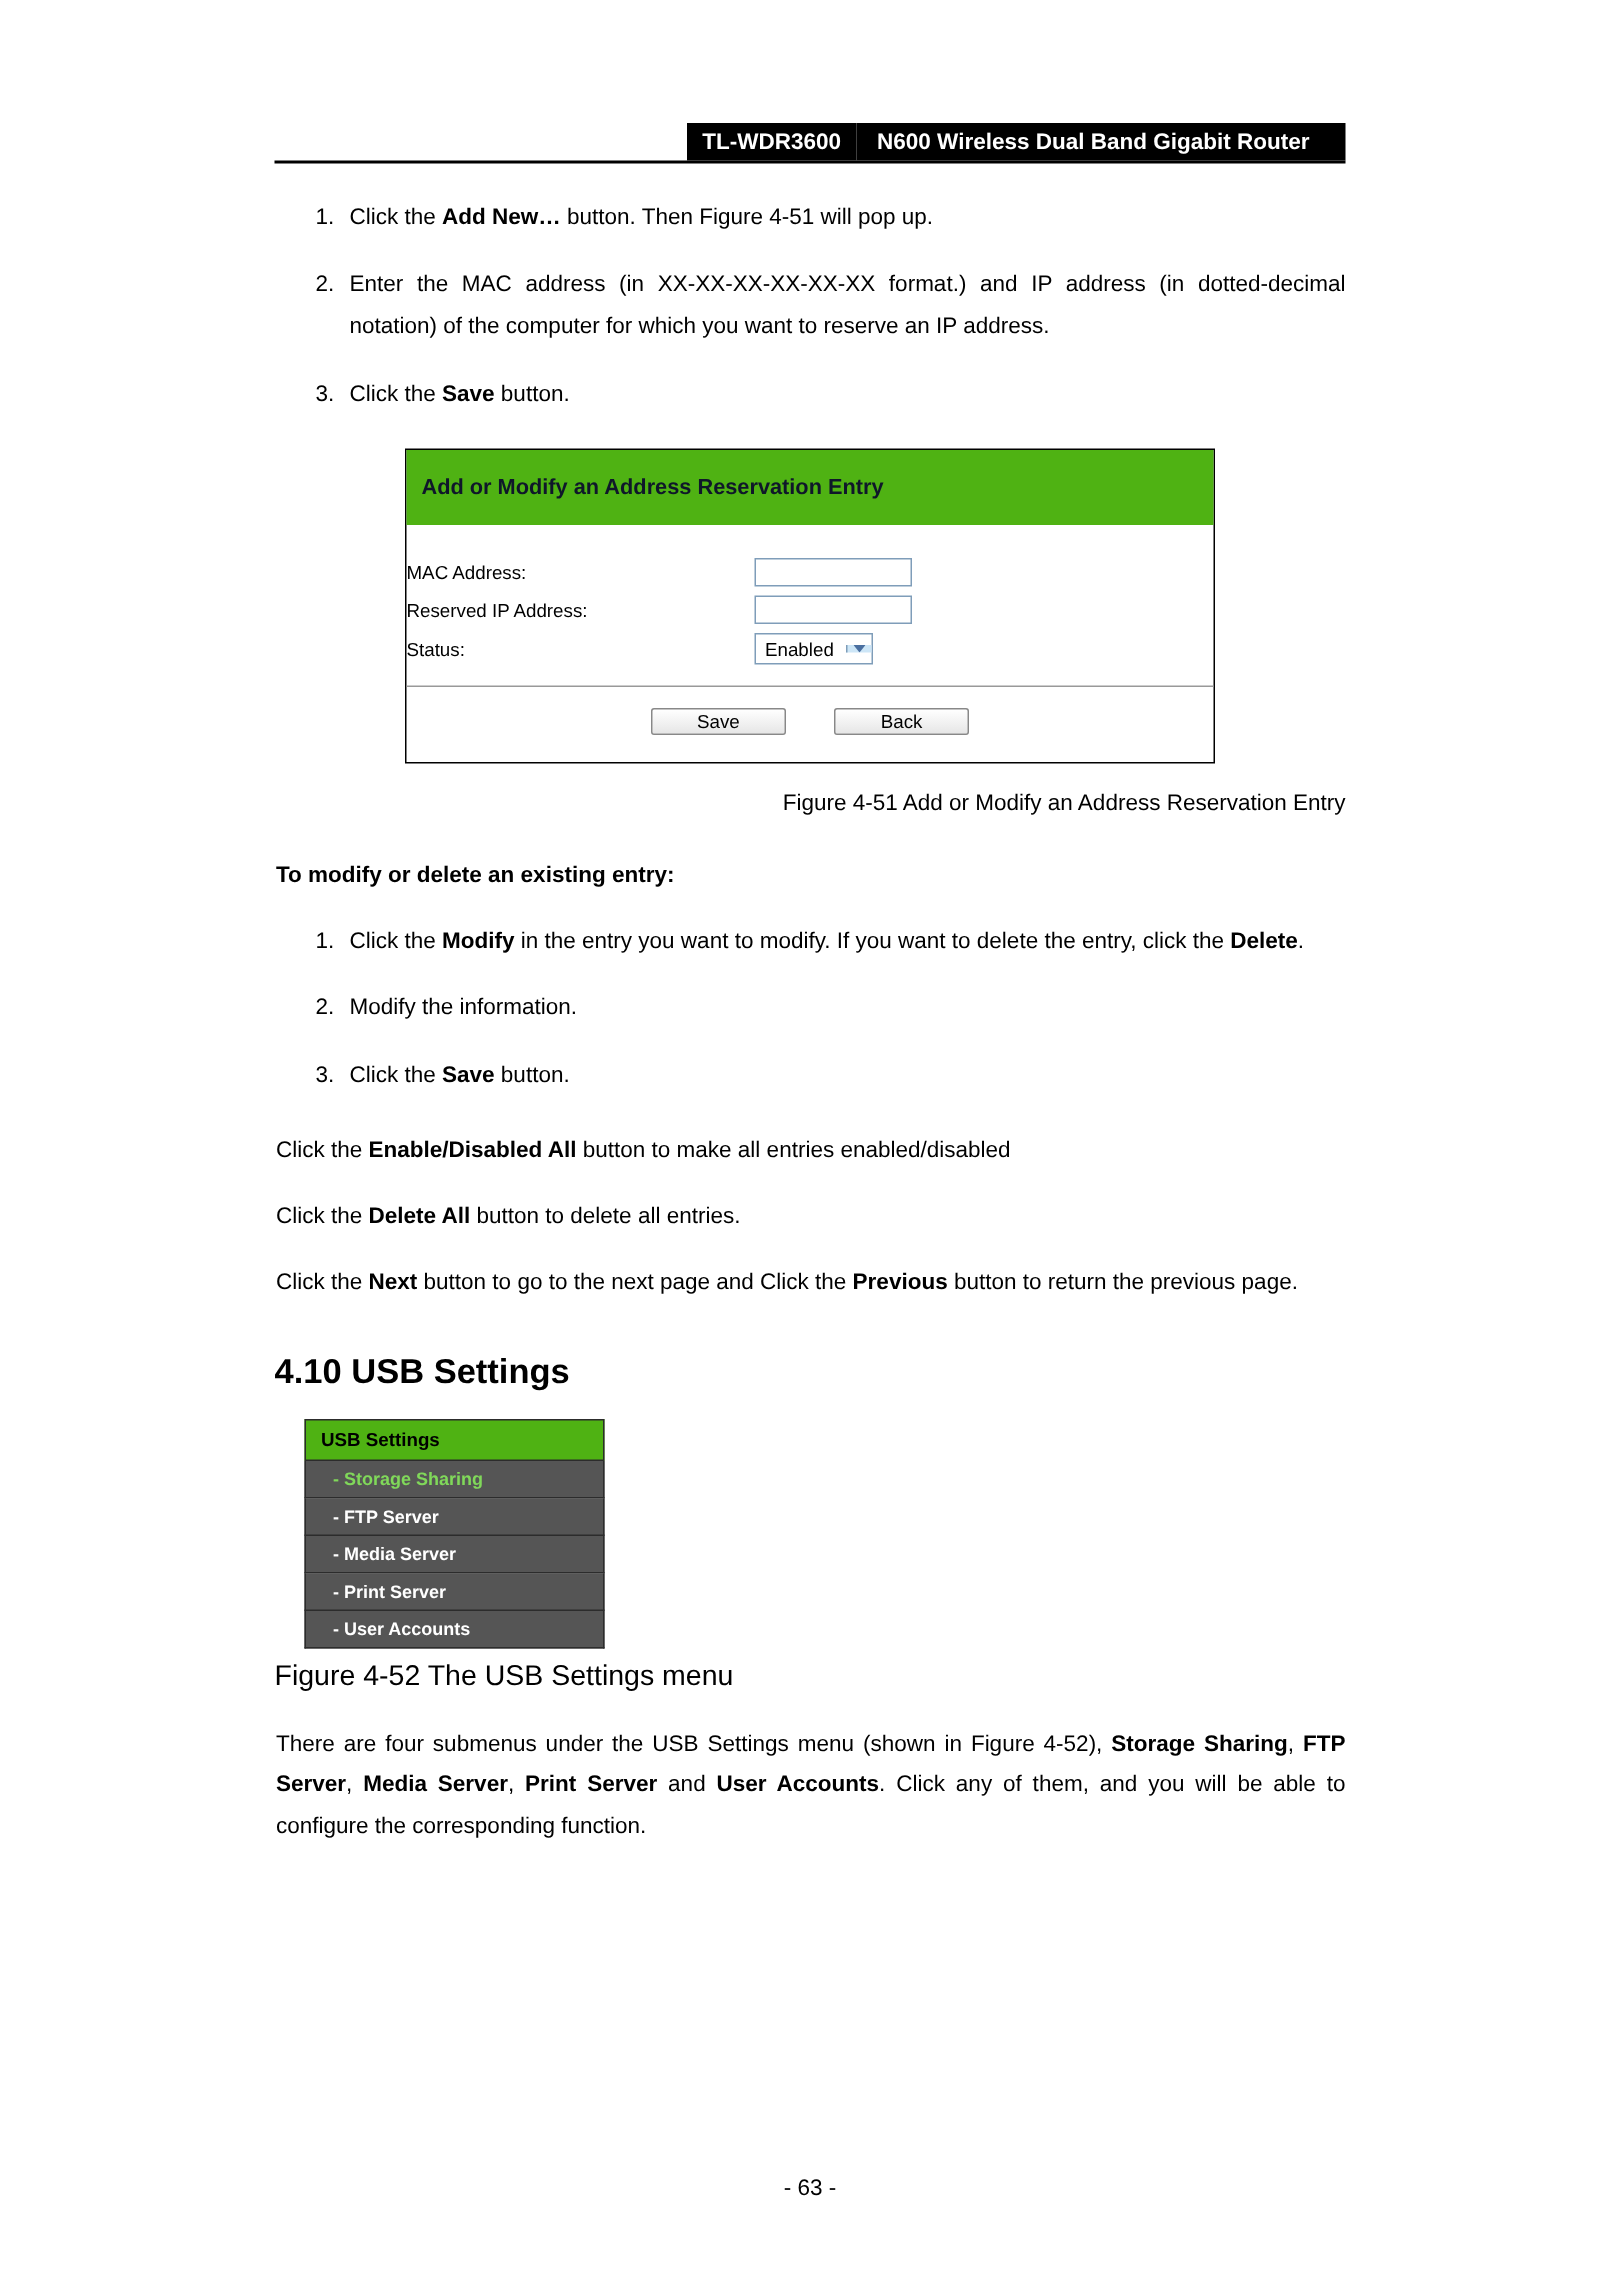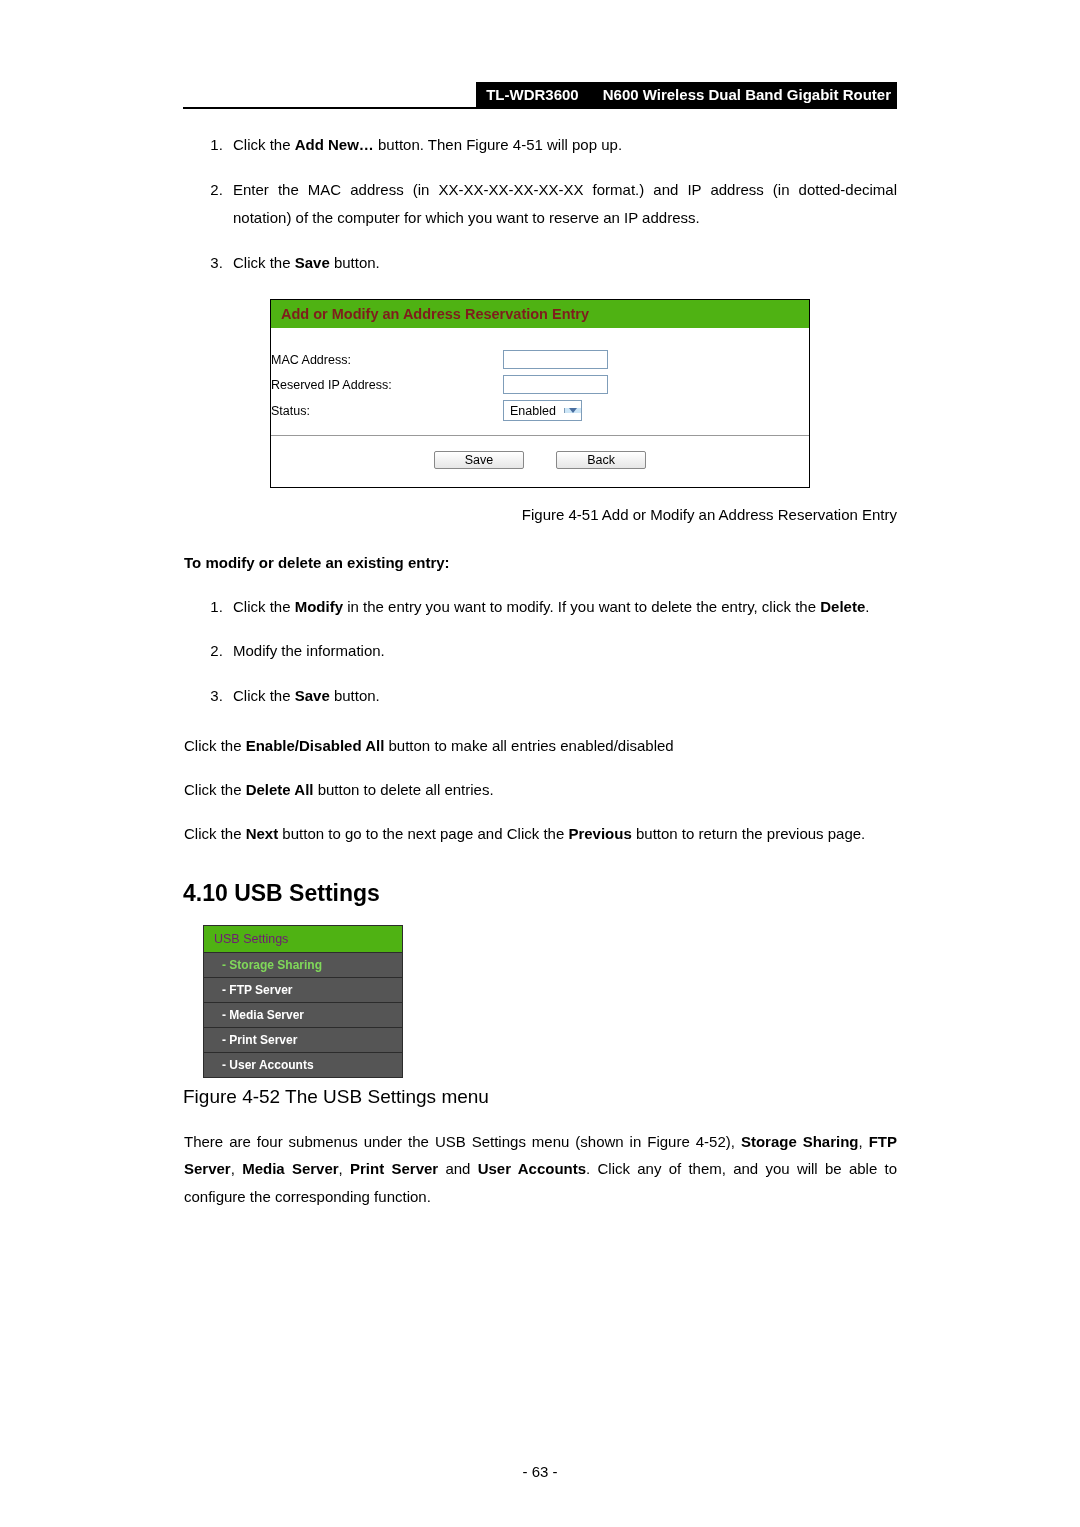--- a/index.html
+++ b/index.html
@@ -1,46 +1,46 @@
 <!DOCTYPE html>
 <html><head>
 <meta charset="utf-8">
 <style>
 html,body{margin:0;padding:0;background:#fff}
 body{font-family:Arial,Helvetica,sans-serif;color:#000;font-size:15px}
 .page{width:954px;min-height:1527px;margin:0 auto;padding:82px 120px 0 120px;box-sizing:border-box;position:relative}
 .hdr{display:flex;justify-content:flex-end;border-bottom:2.5px solid #000;margin-bottom:22px}
 .hdr-model{background:#000;color:#fff;font-weight:bold;padding:4px 10px;font-size:15px}
-.hdr-title{background:#000;color:#fff;font-weight:bold;padding:4px 6px 4px 14px;font-size:15px}
+.hdr-title{background:#000;color:#fff;font-weight:bold;padding:4px 24px 4px 14px;font-size:15px}
 ol.steps{margin:0 0 22px 0;padding-left:44px}
 ol.steps li{padding-left:6px;margin-bottom:16px;line-height:1.9;text-align:justify}
 .bold{font-weight:bold}
 .fig-wrap{margin:0 auto 18px auto;width:540px}
 .fig-panel{border:1px solid #000}
-.fig-title{background:#4fb213;color:#7f1d1d;font-weight:bold;padding:6px 10px;font-size:14.5px}
+.fig-title{background:#4fb213;color:#0f172a;font-weight:bold;padding:17px 10px;font-size:14.5px}
 .fig-body{padding:22px 0 18px 0}
 .f-row{display:flex;align-items:center;margin-bottom:6px}
 .f-lbl{width:220px;text-align:left;font-weight:normal;font-size:12.5px;padding-right:12px}
 .f-ctl{flex:1}
 .txtin{width:105px;height:19px;border:1px solid #7f9db9;background:#fff;box-sizing:border-box}
 .sel{display:inline-flex;align-items:center;border:1px solid #7f9db9;height:19px;font-size:12.5px;background:#fff}
 .sel-txt{padding:1px 6px 0 6px;width:48px}
 .sel-arr{width:16px;background:#cde6f7;border-left:1px solid #7f9db9;display:flex;align-items:center;justify-content:center}
 .sel-arr svg{width:8px;height:5px}
 .btn-row{text-align:center;border-top:1px solid #999;padding-top:14px;margin-top:14px}
 .btn{display:inline-block;min-width:68px;border:1px solid #888;background:linear-gradient(#fff,#e6e6e6);font-size:12.5px;padding:1px 10px;margin:0 14px;border-radius:2px;text-align:center}
 .caption{text-align:right;margin:18px 0 26px 0;font-size:15px}
 .para{margin:0 0 16px 1px;line-height:1.85;text-align:justify}
 .h2{font-weight:bold;font-size:23px;margin:32px 0 18px 0}
 .menu-fig{width:200px;margin-left:20px;margin-bottom:8px}
-.menu-fig .m-hdr{background:#4fb213;color:#701a75;font-weight:normal;font-size:12.5px;padding:6px 10px;border:1px solid #2c2c2c}
+.menu-fig .m-hdr{background:#4fb213;color:#000000;font-weight:bold;font-size:12.5px;padding:6px 10px;border:1px solid #2c2c2c}
 .menu-fig .m-item{background:#555;color:#fff;font-weight:bold;font-size:12px;padding:5px 10px 5px 18px;border:1px solid #2c2c2c;border-top:none}
 .menu-fig .m-item.active{color:#80d85a}
 .caption-left{margin:6px 0 20px 0;font-size:19px}
-.pg{position:absolute;bottom:47px;left:0;width:100%;text-align:center;font-size:15px}
+.pg{position:absolute;bottom:60px;left:0;width:100%;text-align:center;font-size:15px}
 </style>
 </head>
 <body>
 
 <div class="page">
   <div class="hdr">
     <div class="hdr-model">TL-WDR3600</div>
     <div class="hdr-title">N600 Wireless Dual Band Gigabit Router</div>
   </div>
 

